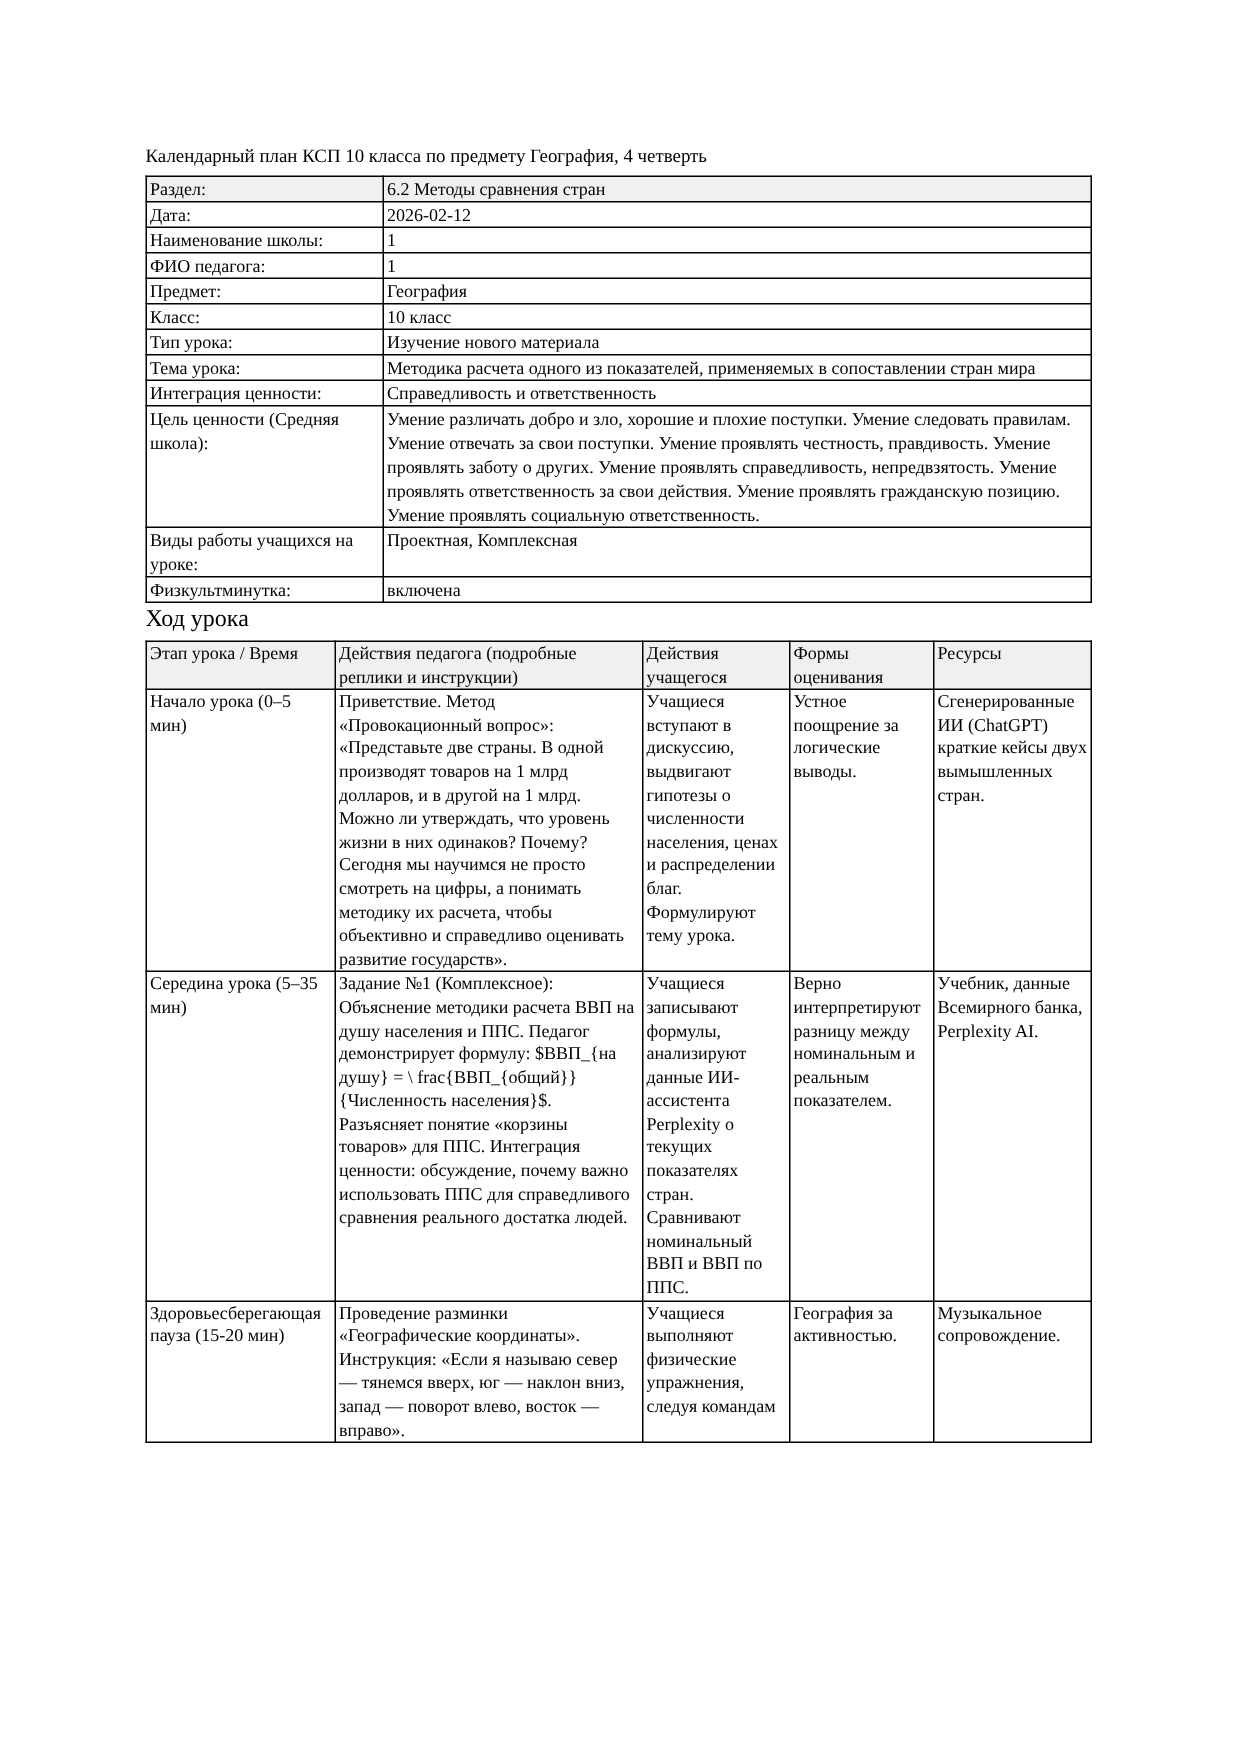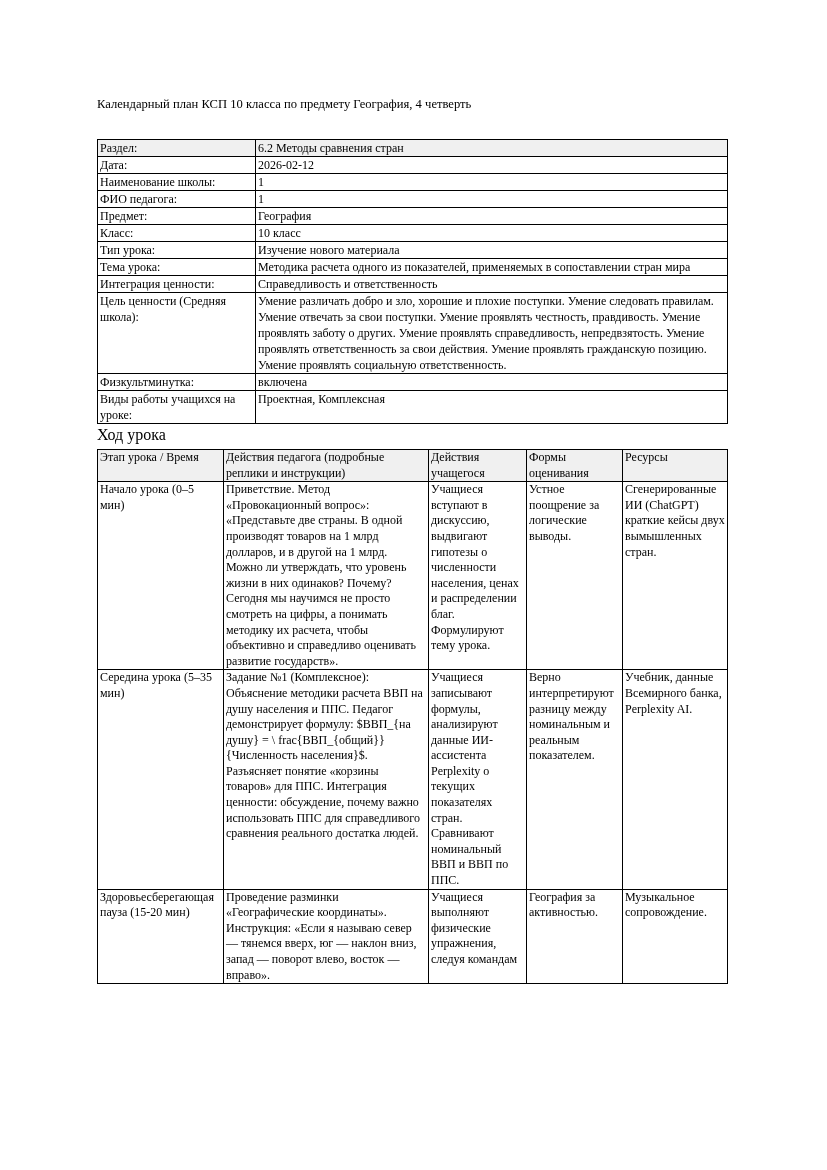--- a/index.html
+++ b/index.html
@@ -11,21 +11,21 @@
     font-family: "Liberation Serif", "DejaVu Serif", serif;
     color: #000000;
   }
   .doc {
     position: absolute;
     left: 97px;
     top: 96px;
     width: 630px;
   }
   .doc-title {
-    margin: 0 0 27px 0;
+    margin: 0 0 5px 0;
     font-size: 12.6px;
     line-height: 16px;
     white-space: nowrap;
   }
   table {
     border-collapse: collapse;
     table-layout: fixed;
     width: 630px;
   }
   td, th {
@@ -101,26 +101,26 @@
       </tr>
       <tr>
         <td>Интеграция ценности:</td>
         <td>Справедливость и ответственность</td>
       </tr>
       <tr>
         <td>Цель ценности (Средняя школа):</td>
         <td>Умение различать добро и зло, хорошие и плохие поступки. Умение следовать правилам. Умение отвечать за свои поступки. Умение проявлять честность, правдивость. Умение проявлять заботу о других. Умение проявлять справедливость, непредвзятость. Умение проявлять ответственность за свои действия. Умение проявлять гражданскую позицию. Умение проявлять социальную ответственность.</td>
       </tr>
       <tr>
+        <td>Виды работы учащихся на уроке:</td>
+        <td>Проектная, Комплексная</td>
+      </tr>
+      <tr>
         <td>Физкультминутка:</td>
         <td>включена</td>
-      </tr>
-      <tr>
-        <td>Виды работы учащихся на уроке:</td>
-        <td>Проектная, Комплексная</td>
       </tr>
     </tbody>
   </table>
 
   <p class="section-heading">Ход урока</p>
 
   <table class="flow-table">
     <colgroup>
       <col class="c-stage">
         <col class="c-teacher">

